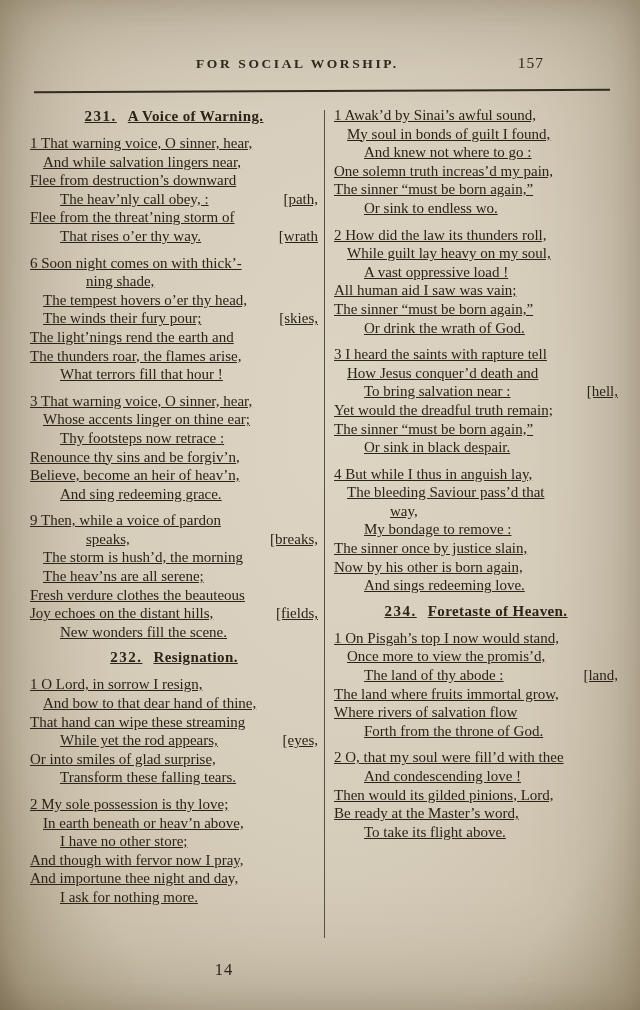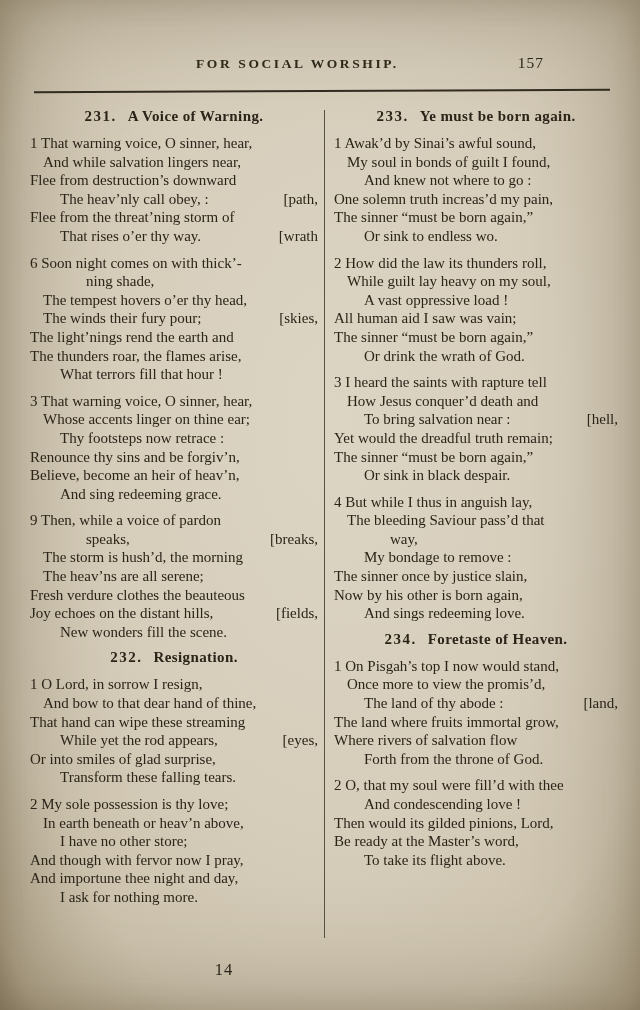--- a/index.html
+++ b/index.html
@@ -9,21 +9,21 @@
     position:relative;width:640px;height:1010px;overflow:hidden;color:#2b2418;
     background:radial-gradient(ellipse at 52% 42%, #ddd5c4 0%, #d6cdbb 48%, #cdc3ae 76%, #b7ab92 94%, #a0927a 100%);
   }
   .vignette{position:absolute;inset:0;pointer-events:none;
     box-shadow:inset 0 0 110px rgba(80,62,36,.38), inset 0 0 28px rgba(80,62,36,.18);}
   .header{position:absolute;top:54px;left:38px;right:38px;height:22px;}
   .running-title{position:absolute;left:46%;transform:translateX(-50%);top:2px;font-weight:bold;font-size:13.5px;letter-spacing:2.6px;white-space:nowrap;color:#2e2819;}
   .page-number-top{position:absolute;right:58px;top:0;font-size:15.5px;letter-spacing:1px;}
   .header-rule{position:absolute;top:90px;left:34px;right:30px;height:2px;background:#312b21;transform:rotate(-0.25deg);}
   .columns{position:absolute;top:106px;left:30px;right:22px;bottom:60px;display:flex;}
-  .column{width:288px;}
+  .column{width:288px;text-decoration:underline;}
   .column.right{flex:1;}
   .col-divider{width:1px;background:#57513f;margin:4px 9px 12px 6px;}
   .hymn-heading{text-align:center;font-weight:bold;font-size:15px;margin:15px 0 9px;letter-spacing:.4px;white-space:nowrap;}
   .hymn-heading:first-child{margin-top:2px;}
   .hymn-number{margin-right:11px;letter-spacing:1.5px;}
   .verse{margin-bottom:8px;}
   .line{font-size:15px;line-height:18.6px;white-space:nowrap;}
   .line.split{display:flex;justify-content:space-between;white-space:nowrap;}
   .indent-1{padding-left:13px}
   .indent-2{padding-left:30px}
@@ -116,21 +116,20 @@
             <div class="line indent-2">I have no other store;</div>
             <div class="line indent-0">And though with fervor now I pray,</div>
             <div class="line indent-0">And importune thee night and day,</div>
             <div class="line indent-2">I ask for nothing more.</div>
           </div>
         </section>
       </div>
     <div class="col-divider"></div>
     <div class="column right">
         <section>
-          <div class="hymn-heading"><span class="hymn-number">233.</span><span class="hymn-title">Ye must be born again.</span></div>
           <div class="verse">
             <div class="line indent-0">1 Awak’d by Sinai’s awful sound,</div>
             <div class="line indent-1">My soul in bonds of guilt I found,</div>
             <div class="line indent-2">And knew not where to go :</div>
             <div class="line indent-0">One solemn truth increas’d my pain,</div>
             <div class="line indent-0">The sinner “must be born again,”</div>
             <div class="line indent-2">Or sink to endless wo.</div>
           </div>
           <div class="verse">
             <div class="line indent-0">2 How did the law its thunders roll,</div>

